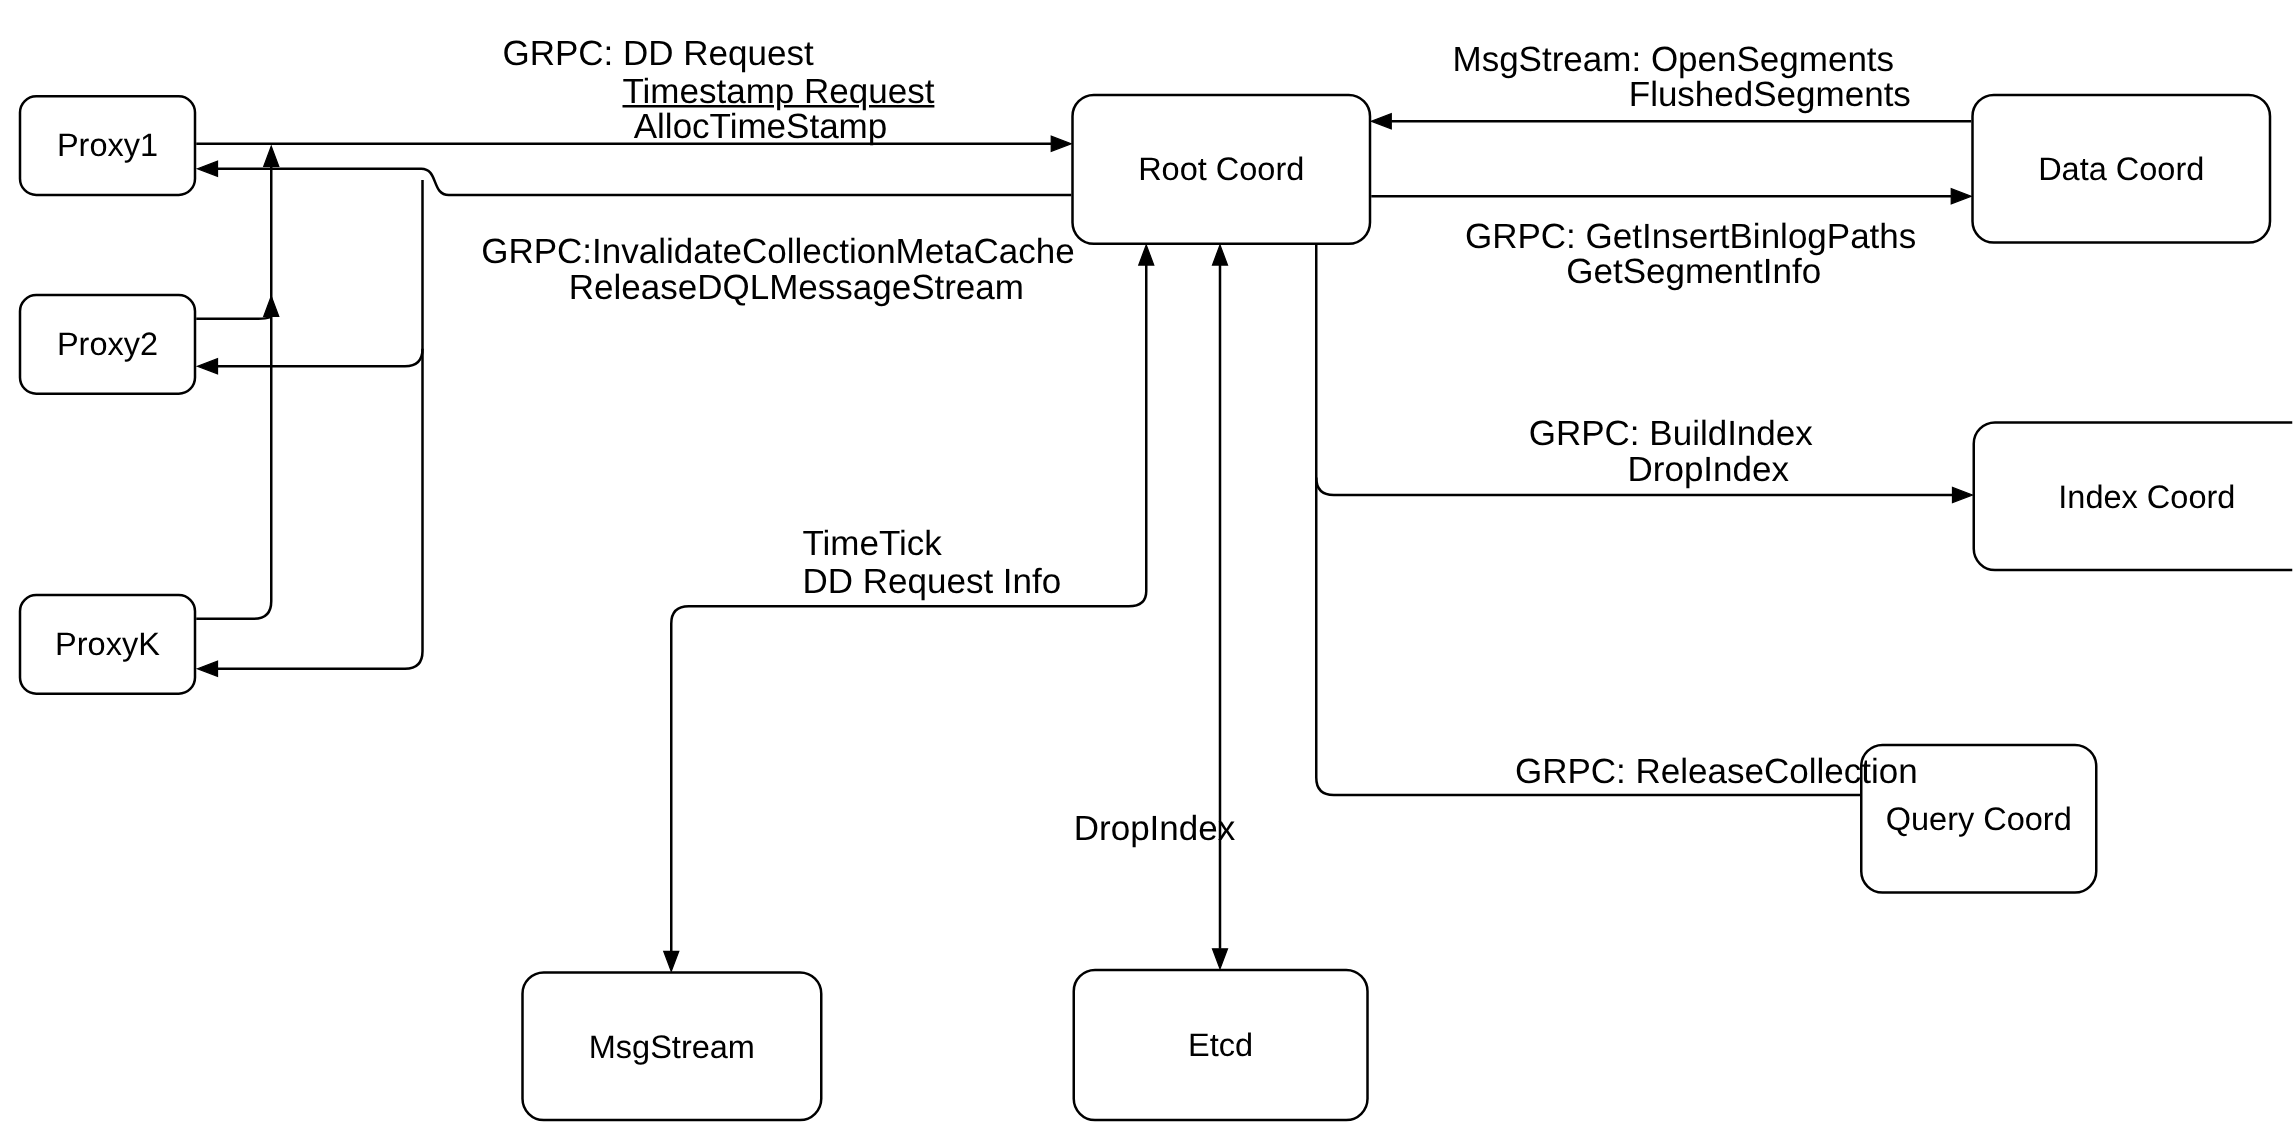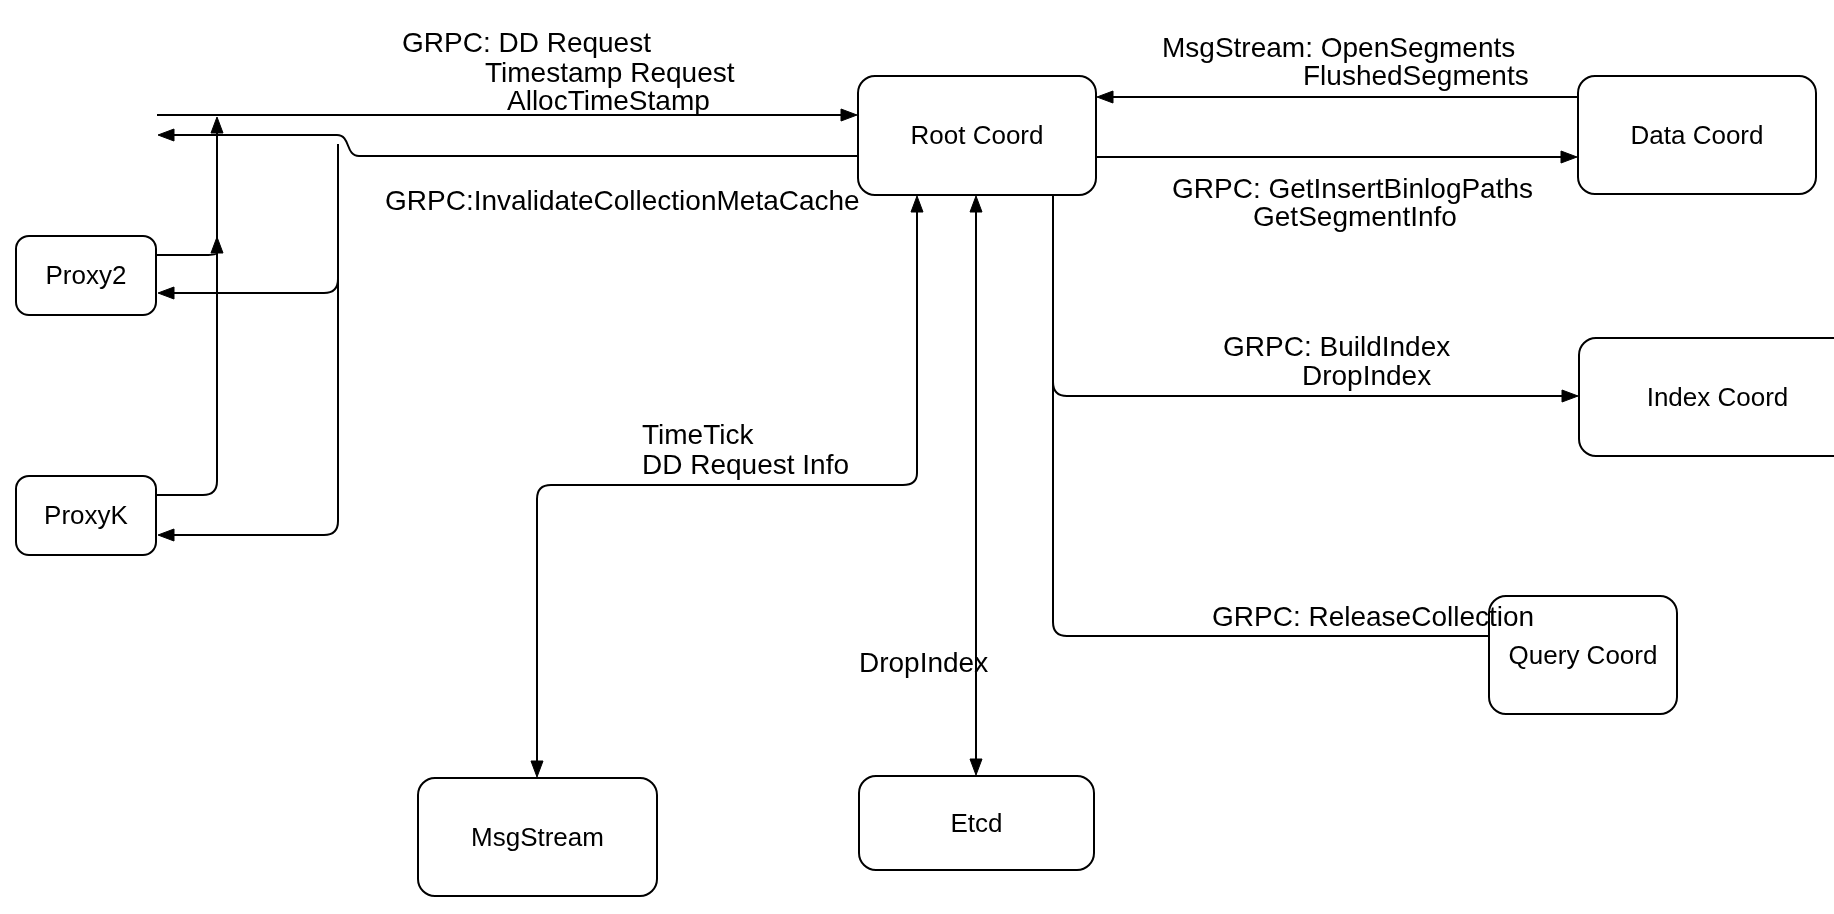--- a/index.html
+++ b/index.html
@@ -95,20 +95,23 @@
       <path d="M1053,196 L1053,622 Q1053,636 1067,636 L1562,636"></path>
       <polygon points="1578,636 1562,630 1562,642"></polygon>
     </g>
 
     <g>
       <path d="M1053,382 Q1053,396 1067,396 L1562,396"></path>
       <polygon points="1578,396 1562,390 1562,402"></polygon>
     </g>
   </svg>
 
+  <div class="node small" style="left:15px; top:76px; width:142px; height:81px;">
+    <span>Proxy1</span>
+  </div>
   <div class="node small" style="left:15px; top:235px; width:142px; height:81px;">
     <span>Proxy2</span>
   </div>
   <div class="node small" style="left:15px; top:475px; width:142px; height:81px;">
     <span>ProxyK</span>
   </div>
   <div class="node" style="left:857px; top:75px; width:240px; height:121px;text-align:right;">
     <span>Root Coord</span>
   </div>
   <div class="node" style="left:1577px; top:75px; width:240px; height:120px;">
@@ -116,29 +119,30 @@
   </div>
   <div class="node" style="left:1578px; top:337px; width:279px; height:120px;">
     <span>Index Coord</span>
   </div>
   <div class="node" style="left:1488px; top:595px; width:190px; height:120px;">
     <span>Query Coord</span>
   </div>
   <div class="node" style="left:417px; top:777px; width:241px; height:120px;">
     <span>MsgStream</span>
   </div>
-  <div class="node" style="left:858px; top:775px; width:237px; height:96px;">
+  <div class="node" style="left:858px; top:775px; width:237px; height:122px;">
     <span>Etcd</span>
   </div>
 
   <div class="elabel" style="left:402px; top:28px;">GRPC: DD Request</div>
-  <div class="elabel" style="left:485px; top:58px;">Timestamp Request</div>
+  <div class="elabel" style="left:498px; top:58px;text-decoration:underline;">Timestamp Request</div>
   <div class="elabel" style="left:485px; top:86px;margin-left:22px;">AllocTimeStamp</div>
 
   <div class="elabel" style="left:385px; top:186px;">GRPC:InvalidateCollectionMetaCache</div>
+  <div class="elabel" style="left:455px; top:215px;">ReleaseDQLMessageStream</div>
 
   <div class="elabel" style="left:1162px; top:33px;">MsgStream: OpenSegments</div>
   <div class="elabel" style="left:1303px; top:61px;">FlushedSegments</div>
 
   <div class="elabel" style="left:1172px; top:174px;">GRPC: GetInsertBinlogPaths</div>
   <div class="elabel" style="left:1253px; top:202px;">GetSegmentInfo</div>
 
   <div class="elabel" style="left:1223px; top:332px;">GRPC: BuildIndex</div>
   <div class="elabel" style="left:1302px; top:361px;">DropIndex</div>
 

